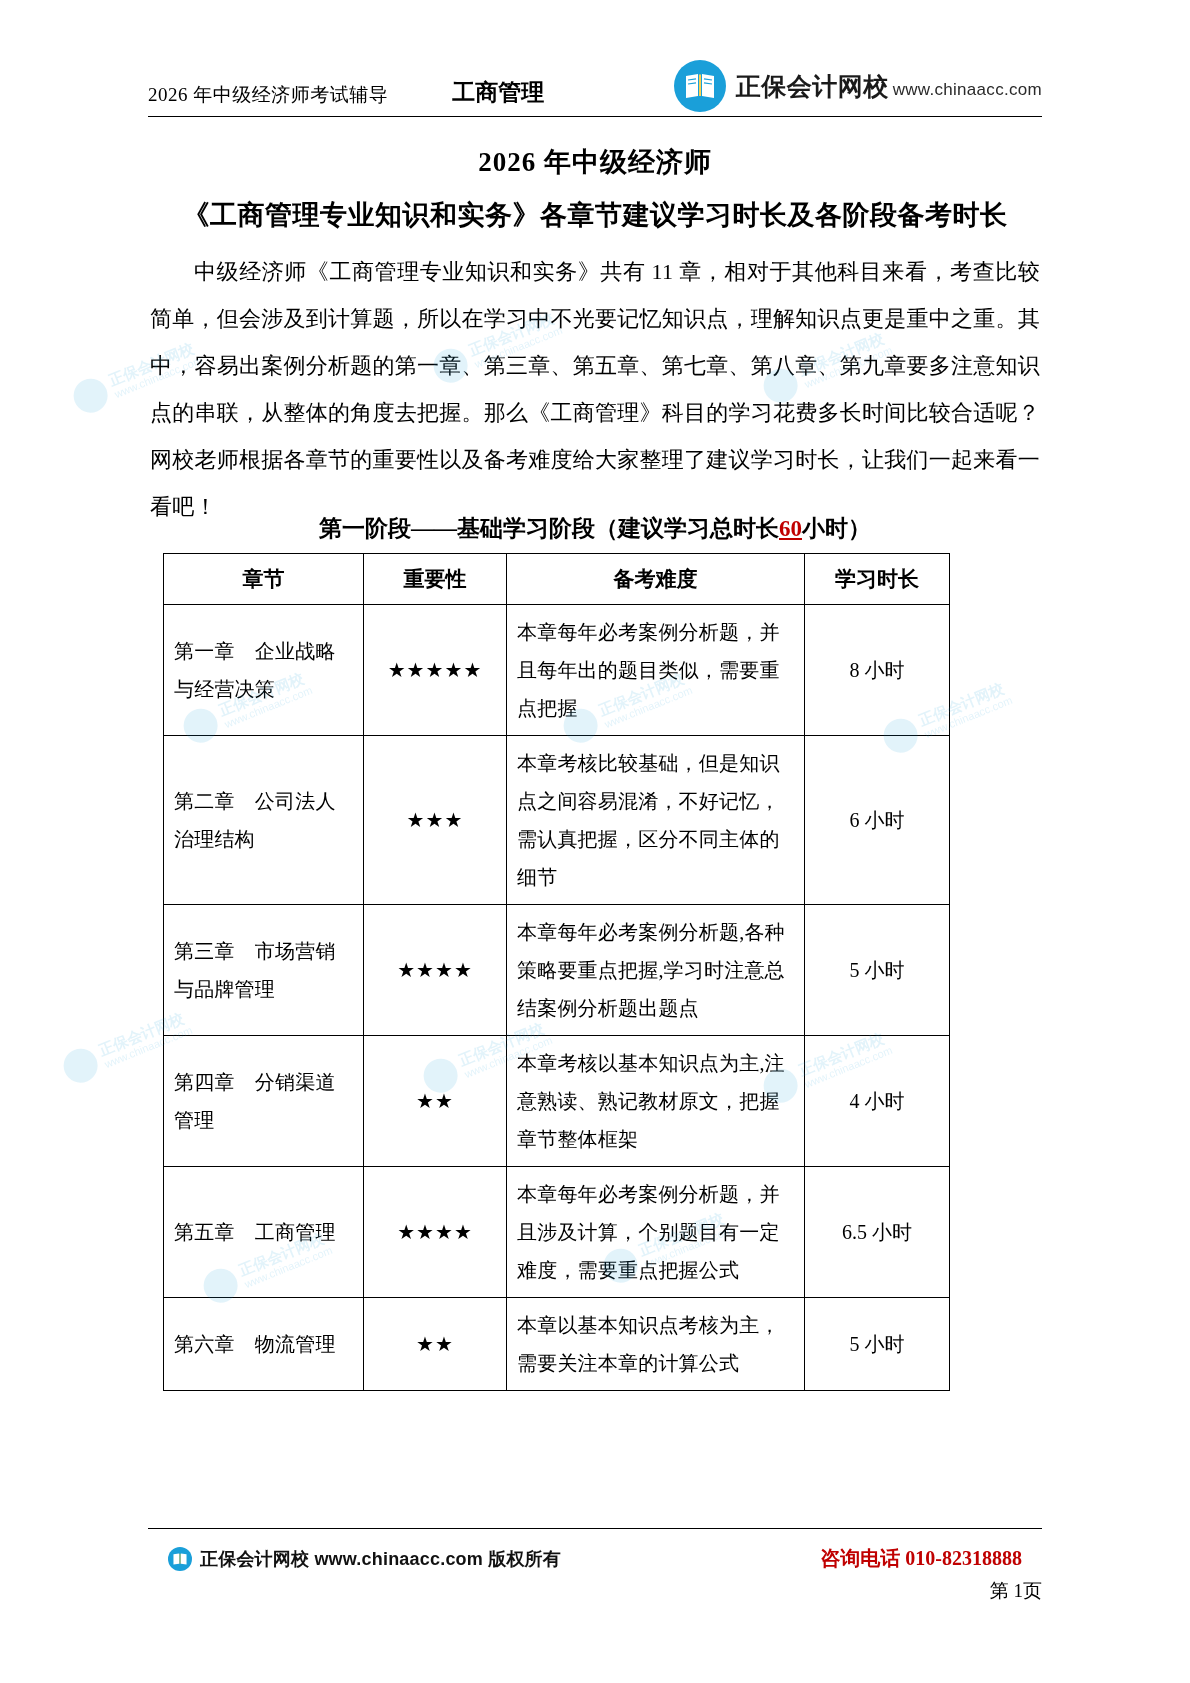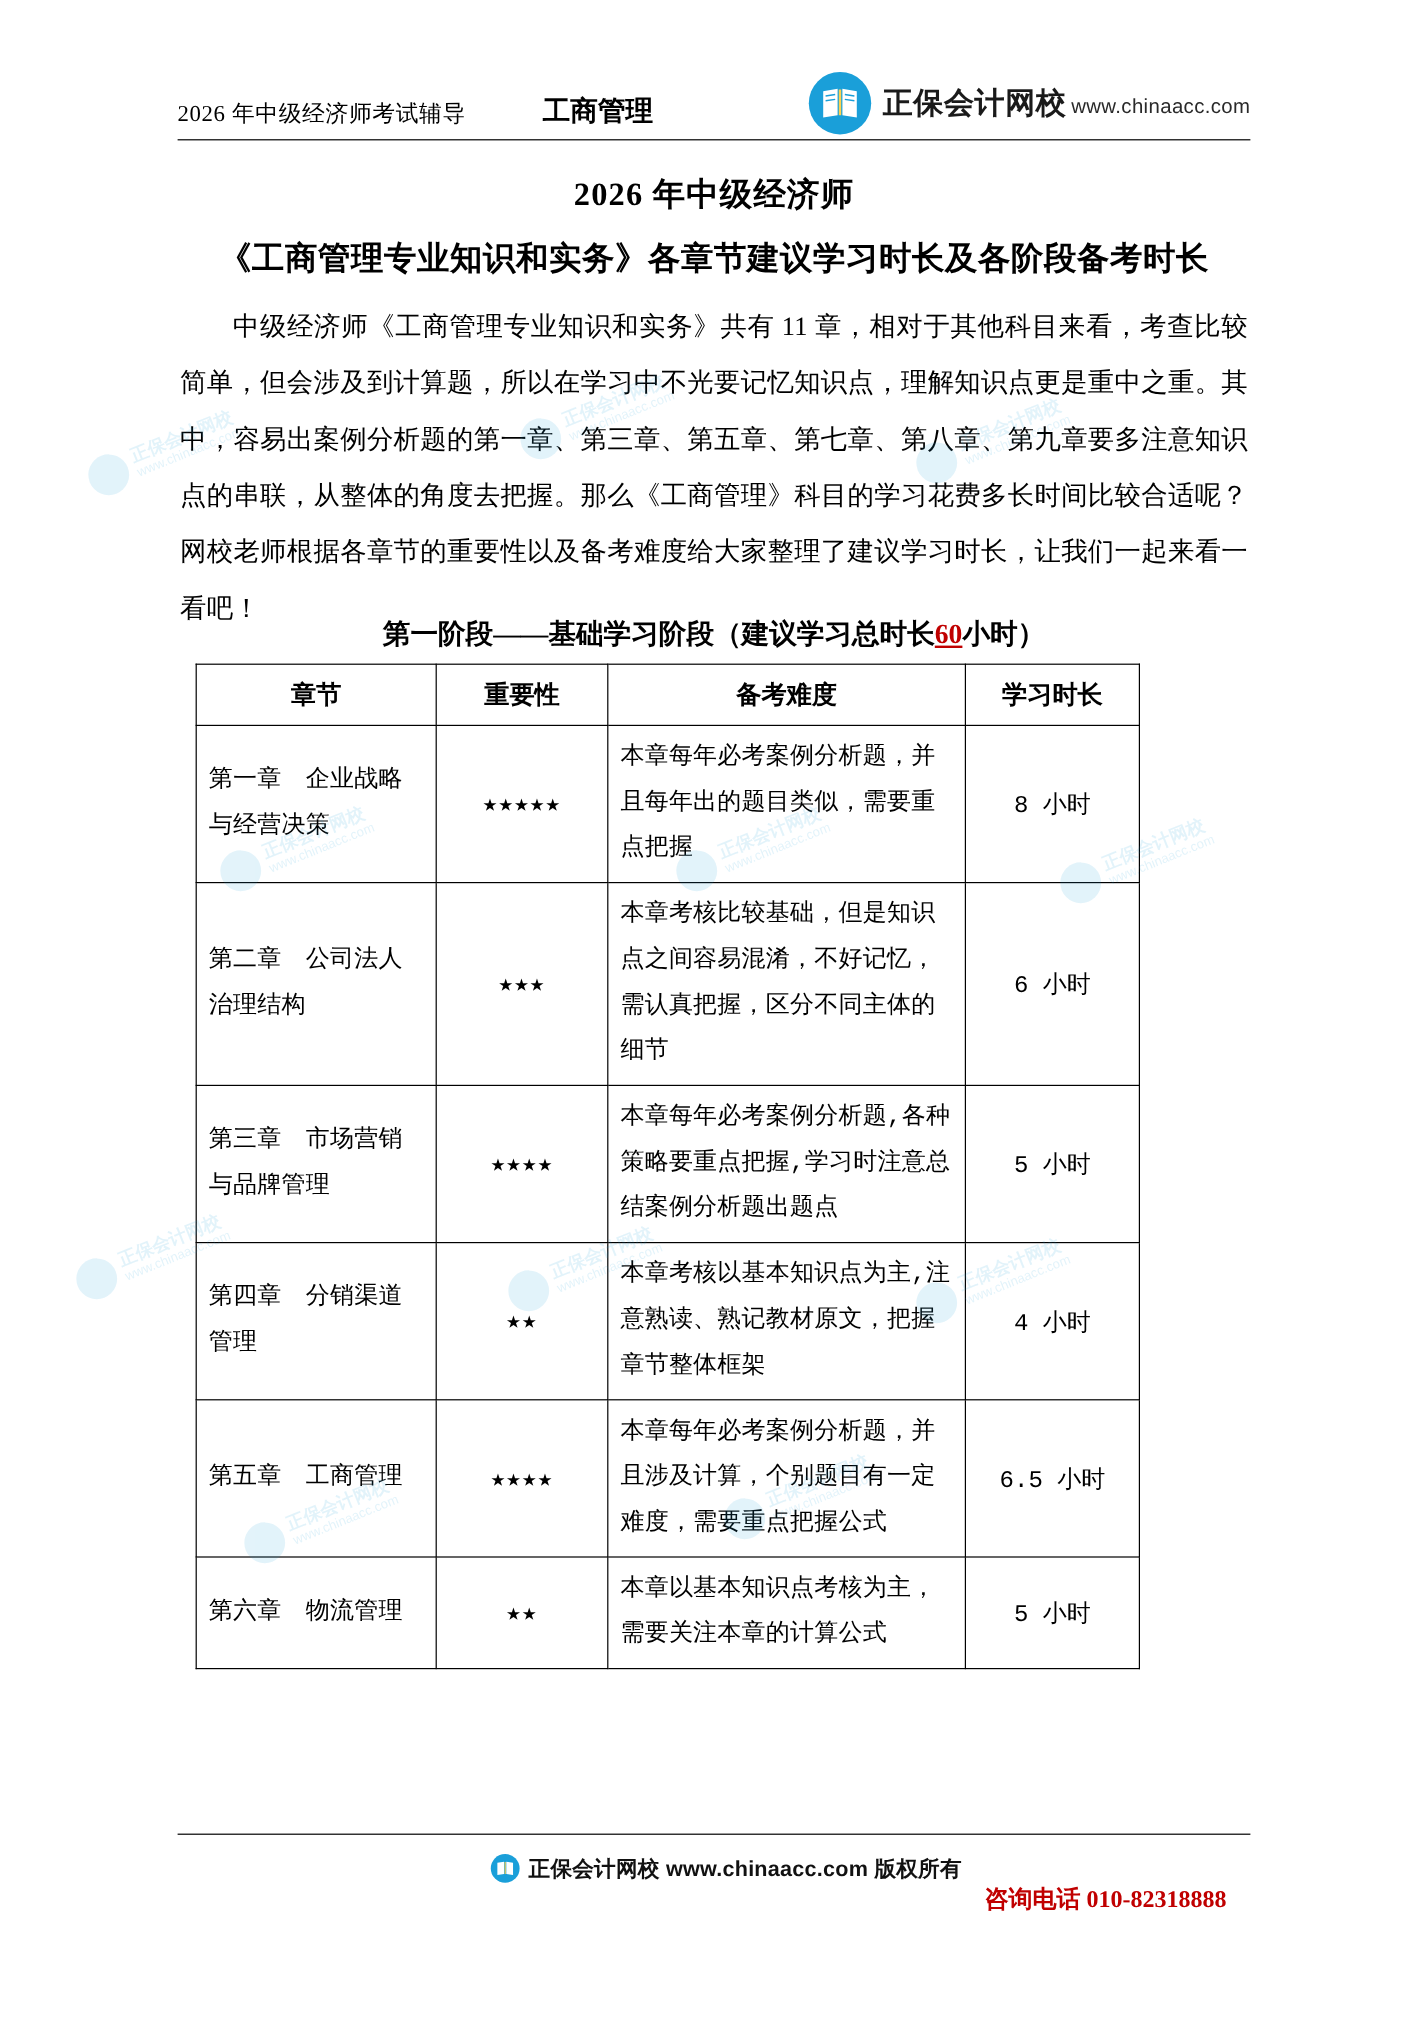--- a/index.html
+++ b/index.html
@@ -141,21 +141,20 @@
     color: #c00000;
     text-decoration: underline;
   }
 
   
   .table-wrap {
     position: absolute;
     top: 553px;
     left: 163px;
     width: 786px;
-    font-family: Liberation Mono, monospace;
   }
   table.chapters {
     border-collapse: collapse;
     width: 786px;
     table-layout: fixed;
   }
   table.chapters th,
   table.chapters td {
     border: 1px solid #000;
     font-size: 20px;
@@ -239,21 +238,20 @@
     width: 894px;
   }
   .footer-rule {
     border-top: 1.5px solid #000;
     width: 894px;
   }
   .footer-row {
     display: flex;
     align-items: center;
     margin-top: 16px;
-    flex-direction: column;
   }
   .footer-left {
     display: flex;
     align-items: center;
     gap: 8px;
     margin-left: 20px;
   }
   .footer-badge {
     width: 24px;
     height: 24px;
@@ -439,14 +437,15 @@
             <path d="M3 5 L15 3 L15 25 L3 27 Z" fill="#ffffff"></path>
             <path d="M19 3 L31 5 L31 27 L19 25 Z" fill="#ffffff"></path>
             <path d="M16 3.5 L18 3.5 L18 25 L16 25 Z" fill="#ffd24d"></path>
           </svg>
         </span>
         <span class="footer-copy">正保会计网校 www.chinaacc.com 版权所有</span>
       </div>
       <div class="footer-phone">咨询电话 010-82318888</div>
     </div>
   </div>
+  <div class="page-number">第 1页</div>
 
 </div>
 
 </body></html>

